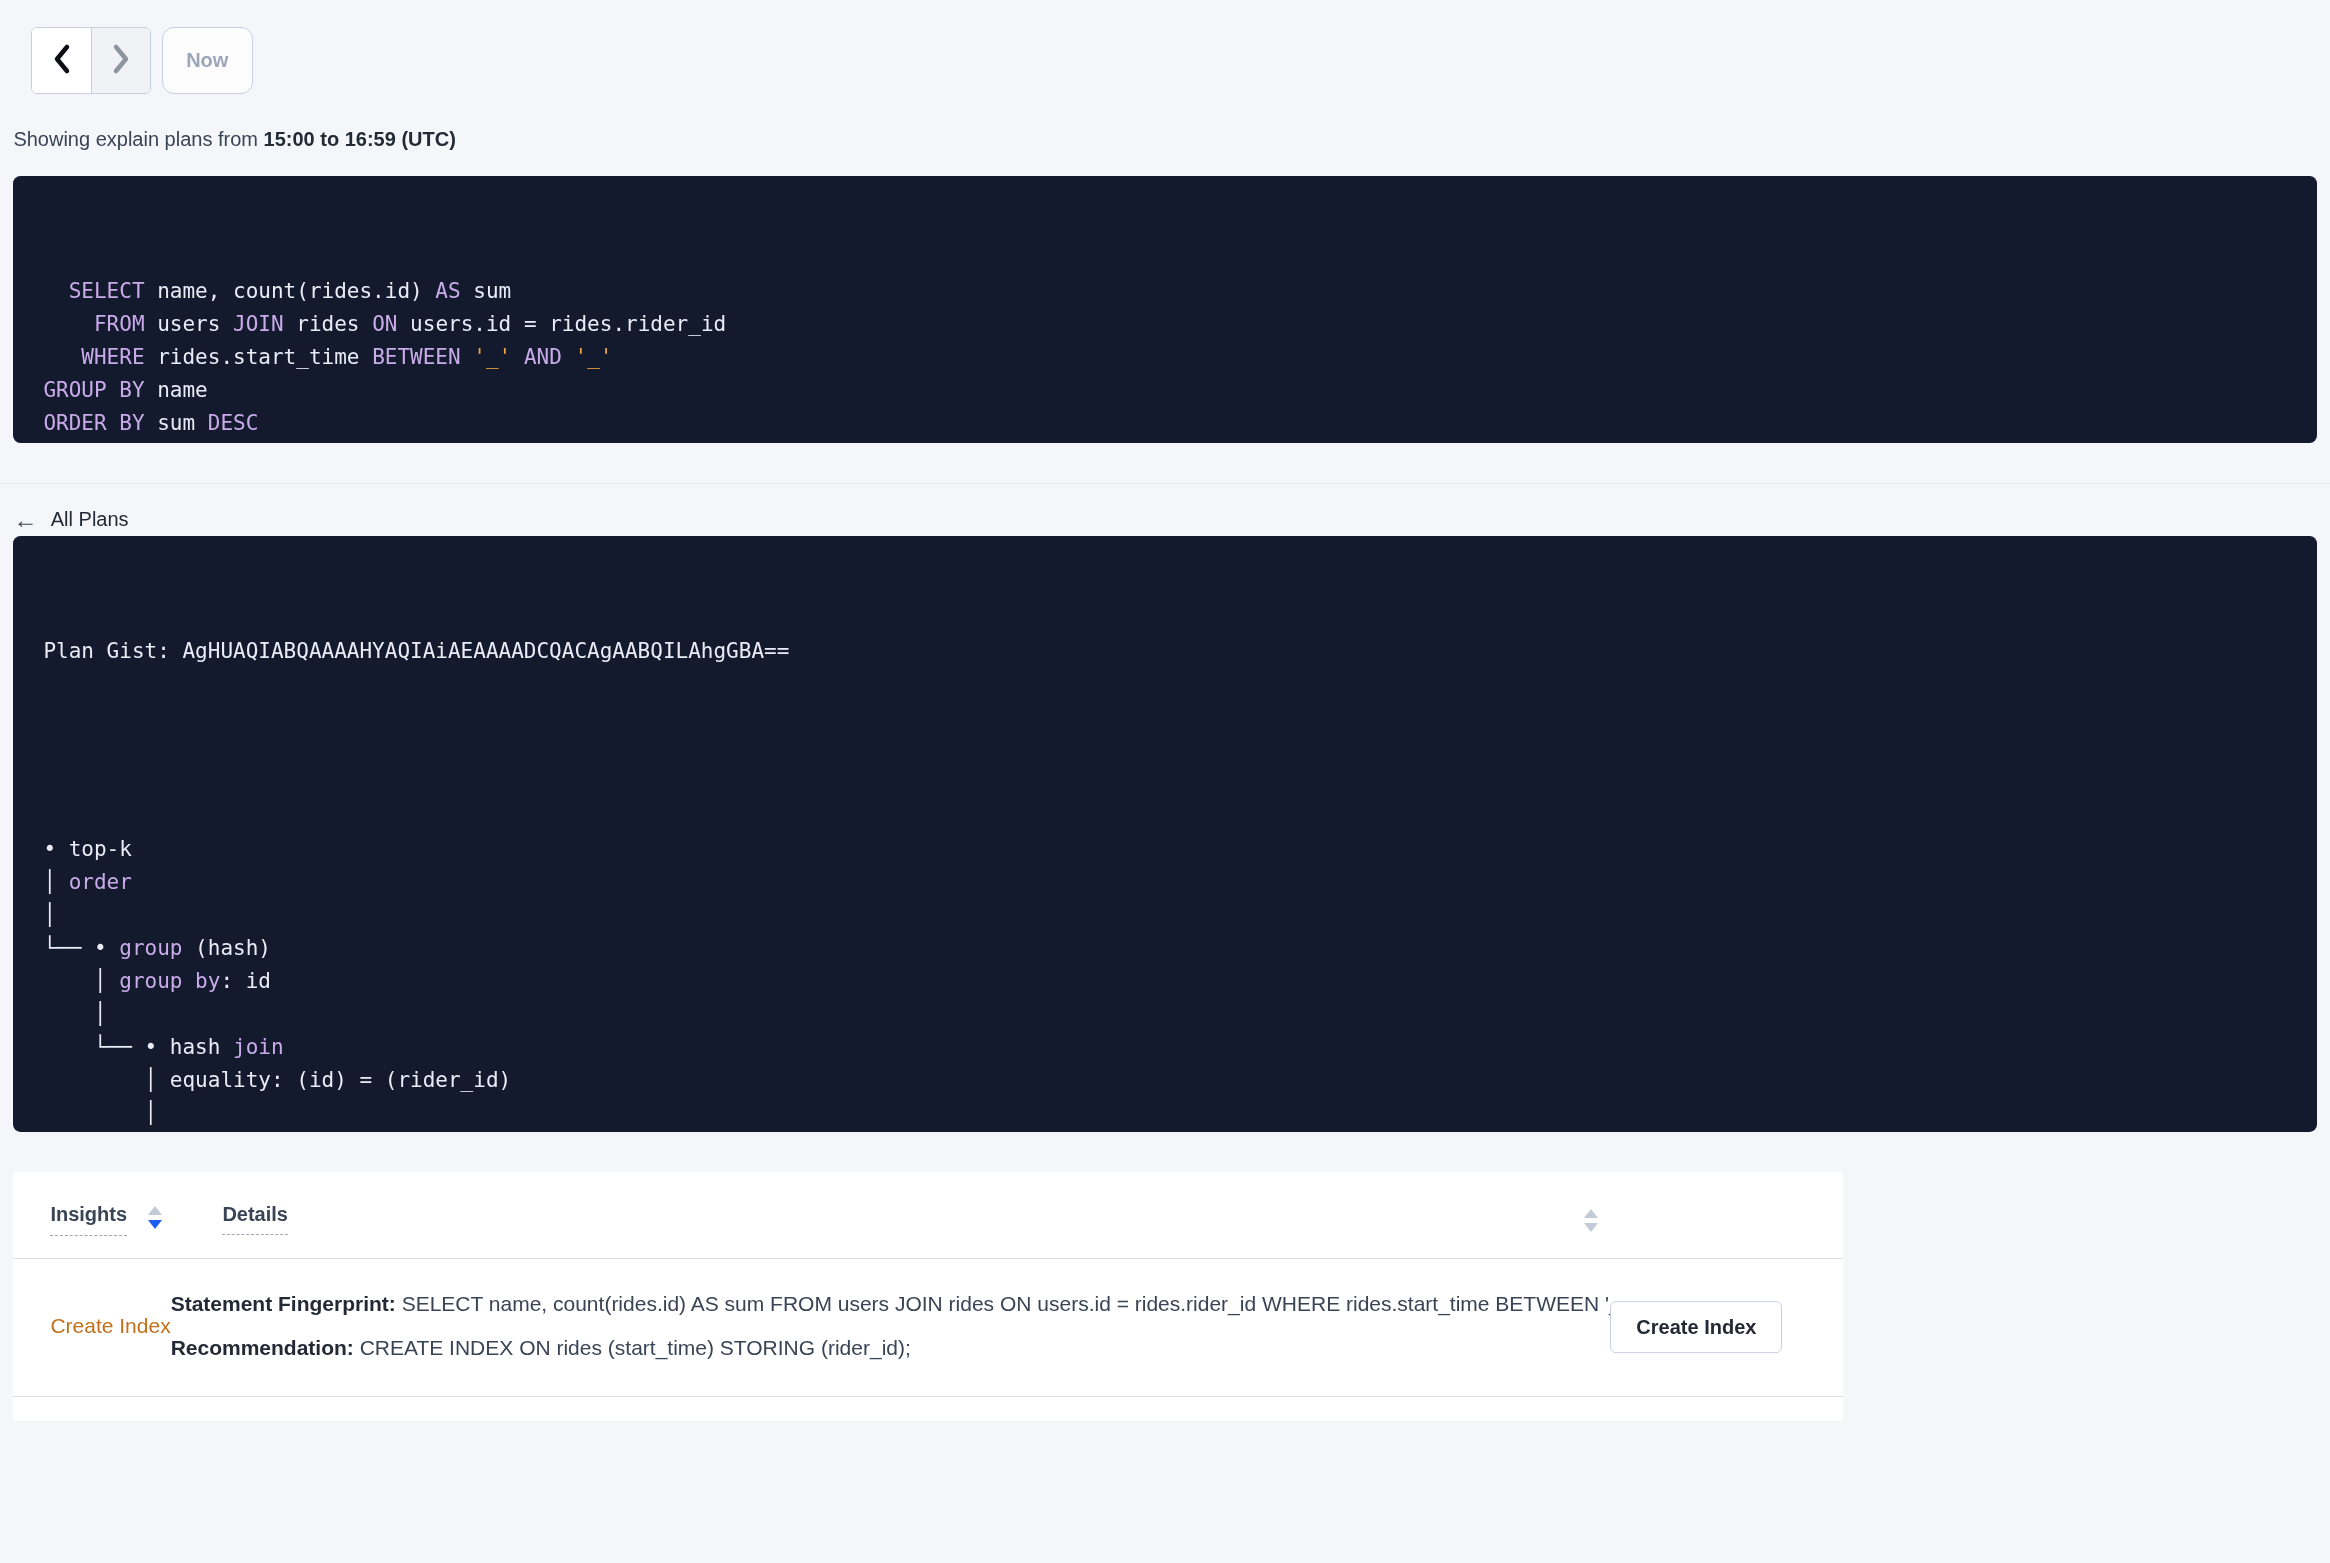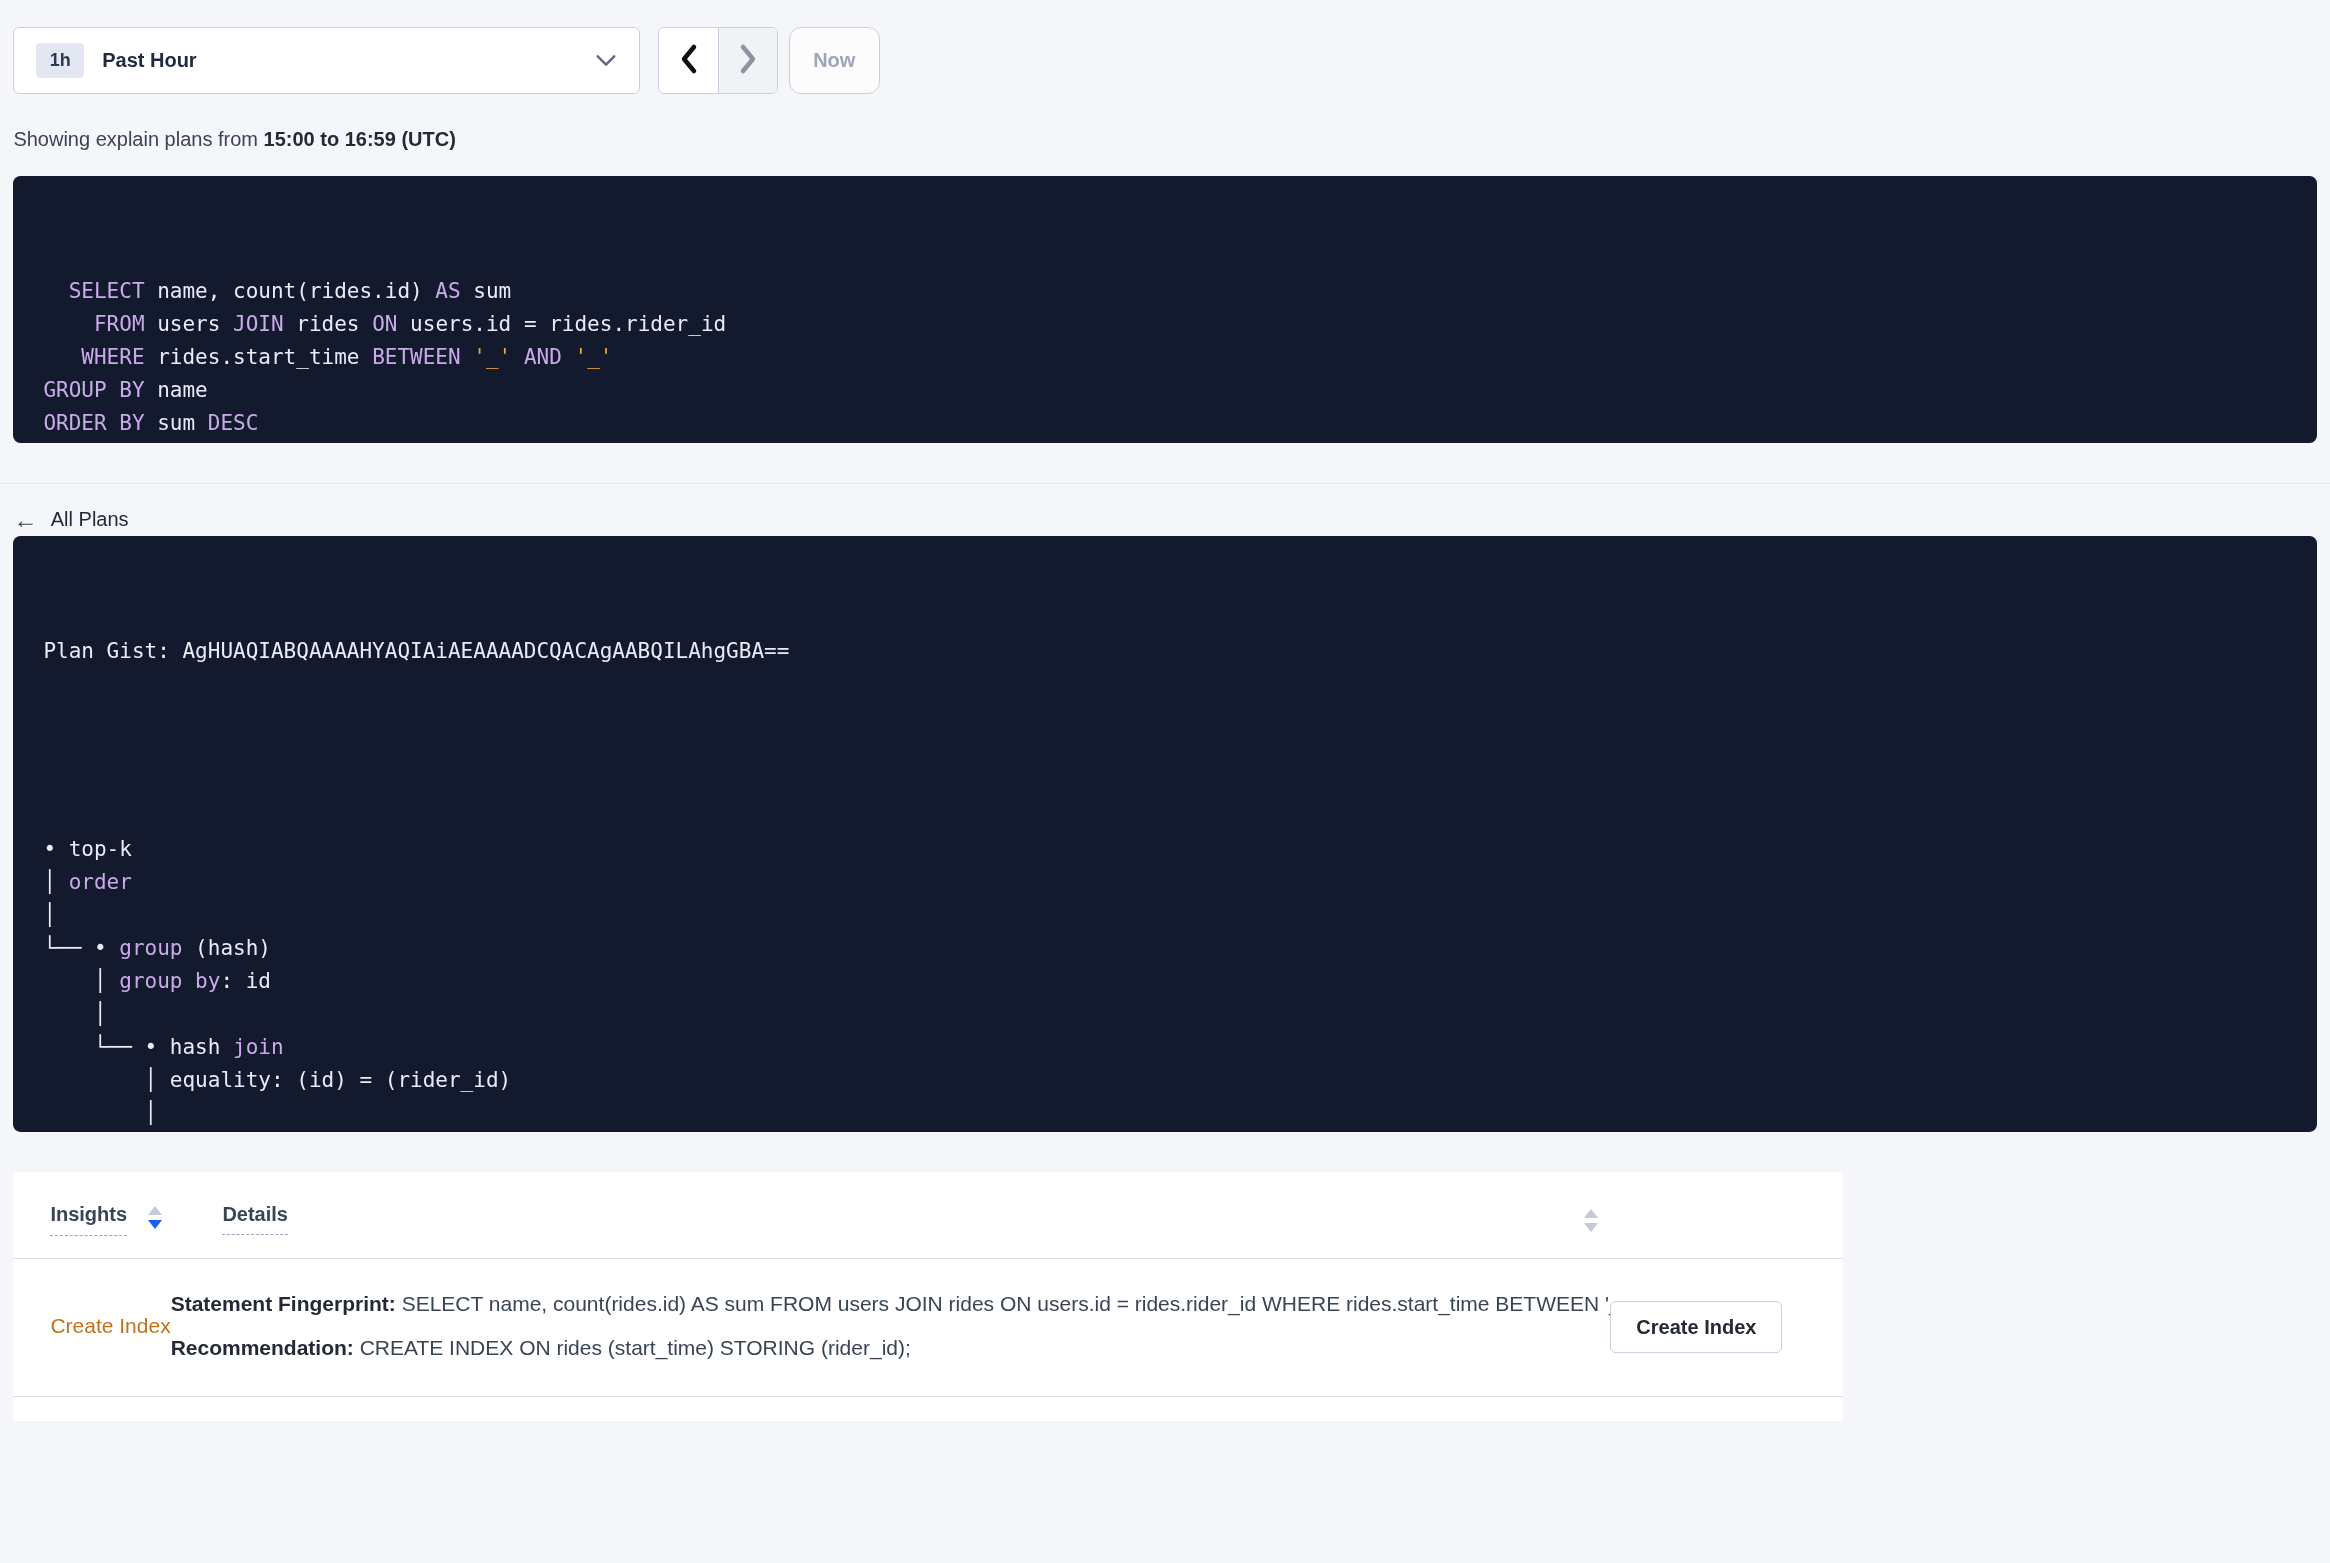--- a/index.html
+++ b/index.html
@@ -119,29 +119,20 @@
   }
 </style>
 </head>
 <body>
 
 <div class="page">
 
 
 
   <div class="controls">
-    <div class="time-select">
-      <span class="time-badge">1h</span>
-      <span class="time-label">Past Hour</span>
-      <span class="select-caret">
-        <svg width="22" height="15" viewBox="0 0 16 10">
-            <polyline points="2,2 8,8 14,2" fill="none" stroke="#5f6b80" stroke-width="1.8" stroke-linecap="round" stroke-linejoin="round"></polyline>
-          </svg>
-      </span>
-    </div>
 
     <div class="nav-group">
       <button class="nav-btn prev">
         <span>
           <svg width="24" height="34" viewBox="0 0 16 24">
               <polyline points="11.5,3.5 4.5,12 11.5,20.5" fill="none" stroke="#0b0d12" stroke-width="3.2" stroke-linecap="round" stroke-linejoin="round"></polyline>
             </svg>
         </span>
       </button>
       <button class="nav-btn next">

